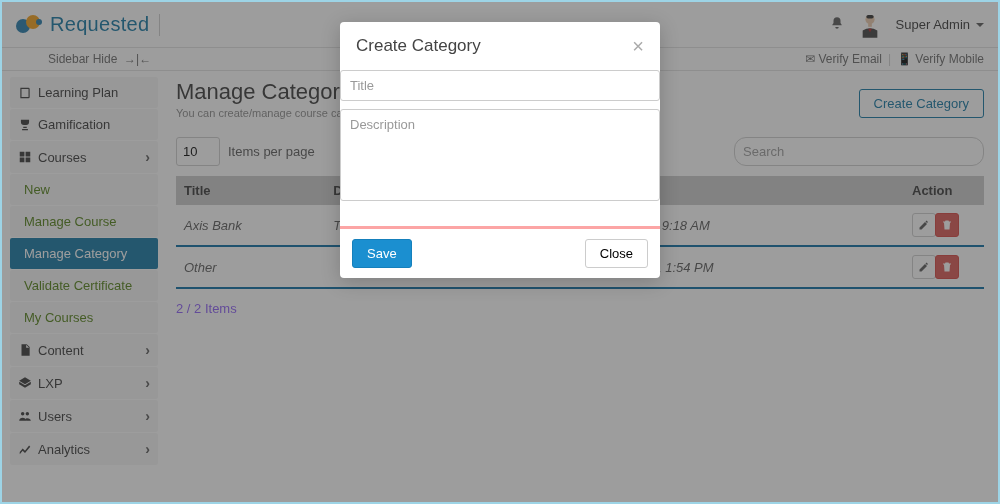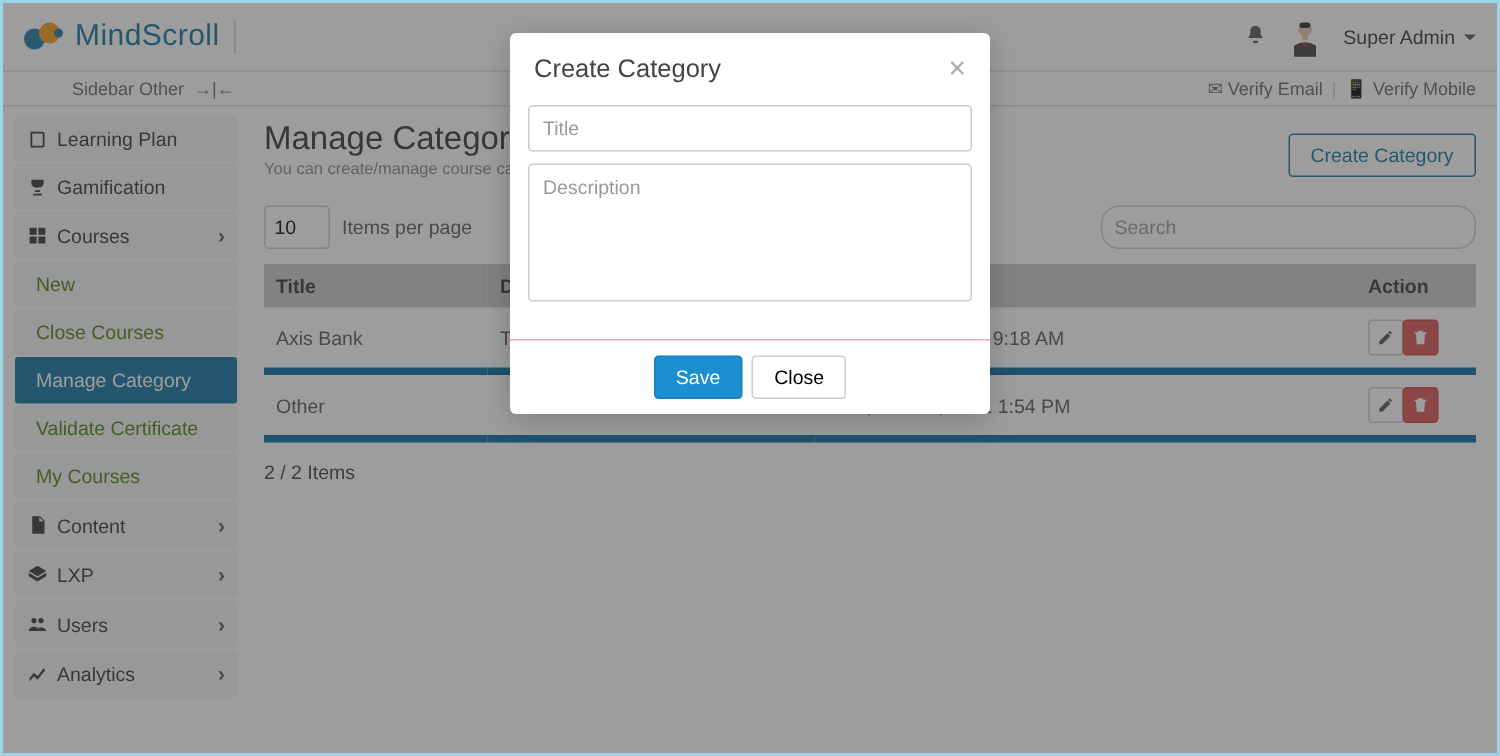--- a/index.html
+++ b/index.html
@@ -37,54 +37,54 @@
 .page-title { font-size: 22px; font-weight: 400; color: #333; }
 .page-sub { font-size: 11px; color: #888; margin-top: 2px; }
 .create-btn { float: right; border: 1px solid #0d73a0; color: #0d73a0; background: #fff; padding: 6px 14px; border-radius: 3px; font-size: 13px; cursor: pointer; margin-top: -30px; }
 .toolbar { display: flex; align-items: center; margin: 18px 0 10px; gap: 8px; }
 .items-input { width: 44px; padding: 6px; border: 1px solid #ccc; border-radius: 3px; font-size: 13px; text-align: left; }
 .search-input { margin-left: auto; width: 250px; padding: 6px 8px; border: 1px solid #ccc; border-radius: 12px; font-size: 13px; }
 .items-label { color: #555; font-size: 13px; }
 
 table { width: 100%; border-collapse: collapse; font-size: 13px; }
 th { background: #c9c9c9; text-align: left; padding: 7px 8px; font-weight: 600; color: #333; font-size: 13px; }
-td { padding: 8px; border-bottom: 5px solid #0369a1; color: #555; }
+td { padding: 8px; border-bottom: 2px solid #0369a1; color: #555; font-style: italic; }
 .sort-ind { font-size: 9px; margin-left: 2px; }
 .action-btn { display: inline-flex; width: 24px; height: 24px; border: 1px solid #ccc; border-radius: 3px; align-items: center; justify-content: center; cursor: pointer; margin-right: -1px; }
 .action-btn.edit { background: #fff; }
 .action-btn.del { background: #d9534f; border-color: #d43f3a; }
 .action-btn svg { width: 12px; height: 12px; }
 .action-btn.edit svg { fill: #555; }
 .action-btn.del svg { fill: #fff; }
-.count { margin-top: 12px; color: #404040; }
+.count { margin-top: 12px; color: #8b5cf6; }
 
 .scrim { position: absolute; inset: 0; background: rgba(60,60,60,0.5); display: flex; justify-content: center; align-items: flex-start; }
 .modal { width: 320px; background: #fff; border-radius: 4px; margin-top: 20px; box-shadow: 0 4px 20px rgba(0,0,0,0.2); }
 .modal-head { padding: 14px 16px 10px; display: flex; align-items: center; }
 .modal-title { font-size: 17px; color: #444; font-weight: 400; }
 .modal-close { margin-left: auto; color: #aaa; font-size: 20px; line-height: 1; cursor: pointer; }
-.modal-body { padding: 4px 12px 14px; }
+.modal-body { padding: 4px 0 14px; }
 .modal-input { width: 100%; padding: 7px 9px; border: 1px solid #ccc; border-radius: 3px; font-size: 13px; margin-bottom: 8px; font-family: inherit; }
 .modal-textarea { height: 92px; resize: none; }
-.modal-foot { border-top: 1px solid #fca5a5; padding: 10px 12px; display: flex; justify-content: center; gap: 6px; }
+.modal-foot { border-top: 3px solid #fca5a5; padding: 10px 12px; display: flex; justify-content: space-between; gap: 6px; }
 .btn { padding: 6px 14px; border-radius: 3px; font-size: 13px; cursor: pointer; border: 1px solid #ccc; background: #fff; }
 .btn.primary { background: #1b8fd0; border-color: #1580bc; color: #fff; }
 input::placeholder, textarea::placeholder { color: #999; }
 </style>
 </head>
 <body>
 
 <div class="topbar">
   <div class="logo">
     <span class="logo-icon">
       <span class="logo-c1"></span>
         <span class="logo-c2"></span>
         <span class="logo-c3"></span>
     </span>
-    <span class="logo-text">MindScroll</span>
+    <span class="logo-text">Requested</span>
   </div>
   <span class="divider-v"></span>
   <div class="topbar-right">
     <span>
       <svg class="bell-icon" viewBox="0 0 24 24">
           <path d="M12 2a6 6 0 00-6 6v4l-2 3v1h16v-1l-2-3V8a6 6 0 00-6-6zm0 20a3 3 0 003-3H9a3 3 0 003 3z"></path>
         </svg>
     </span>
     <span class="avatar">
       <svg viewBox="0 0 24 28" width="22" height="26">
@@ -97,21 +97,21 @@
     </span>
     <span class="user-menu">
       <span>Super Admin</span>
       <span class="caret"></span>
     </span>
   </div>
 </div>
 
 <div class="subbar">
   <span class="left">
-    <span>Sidebar Other</span> &nbsp;→|←
+    <span>Sidebar Hide</span> &nbsp;→|←
   </span>
   <span class="right">
     <span>✉ <span>Verify Email</span></span>
     <span class="sep">|</span>
     <span>📱 <span>Verify Mobile</span></span>
   </span>
 </div>
 
 <div class="content">
   <div class="sidebar">
@@ -131,21 +131,21 @@
       <svg class="nav-icon" viewBox="0 0 24 24">
           <path d="M3 3h8v8H3V3zm10 0h8v8h-8V3zM3 13h8v8H3v-8zm10 0h8v8h-8v-8z"></path>
         </svg>
       <span class="label">Courses</span>
       <span class="chev">›</span>
     </div>
     <div class="nav-sub">
         <span>New</span>
       </div>
     <div class="nav-sub">
-        <span>Close Courses</span>
+        <span>Manage Course</span>
       </div>
     <div class="nav-sub active">
         <span>Manage Category</span>
       </div>
     <div class="nav-sub">
         <span>Validate Certificate</span>
       </div>
     <div class="nav-sub">
         <span>My Courses</span>
       </div>

